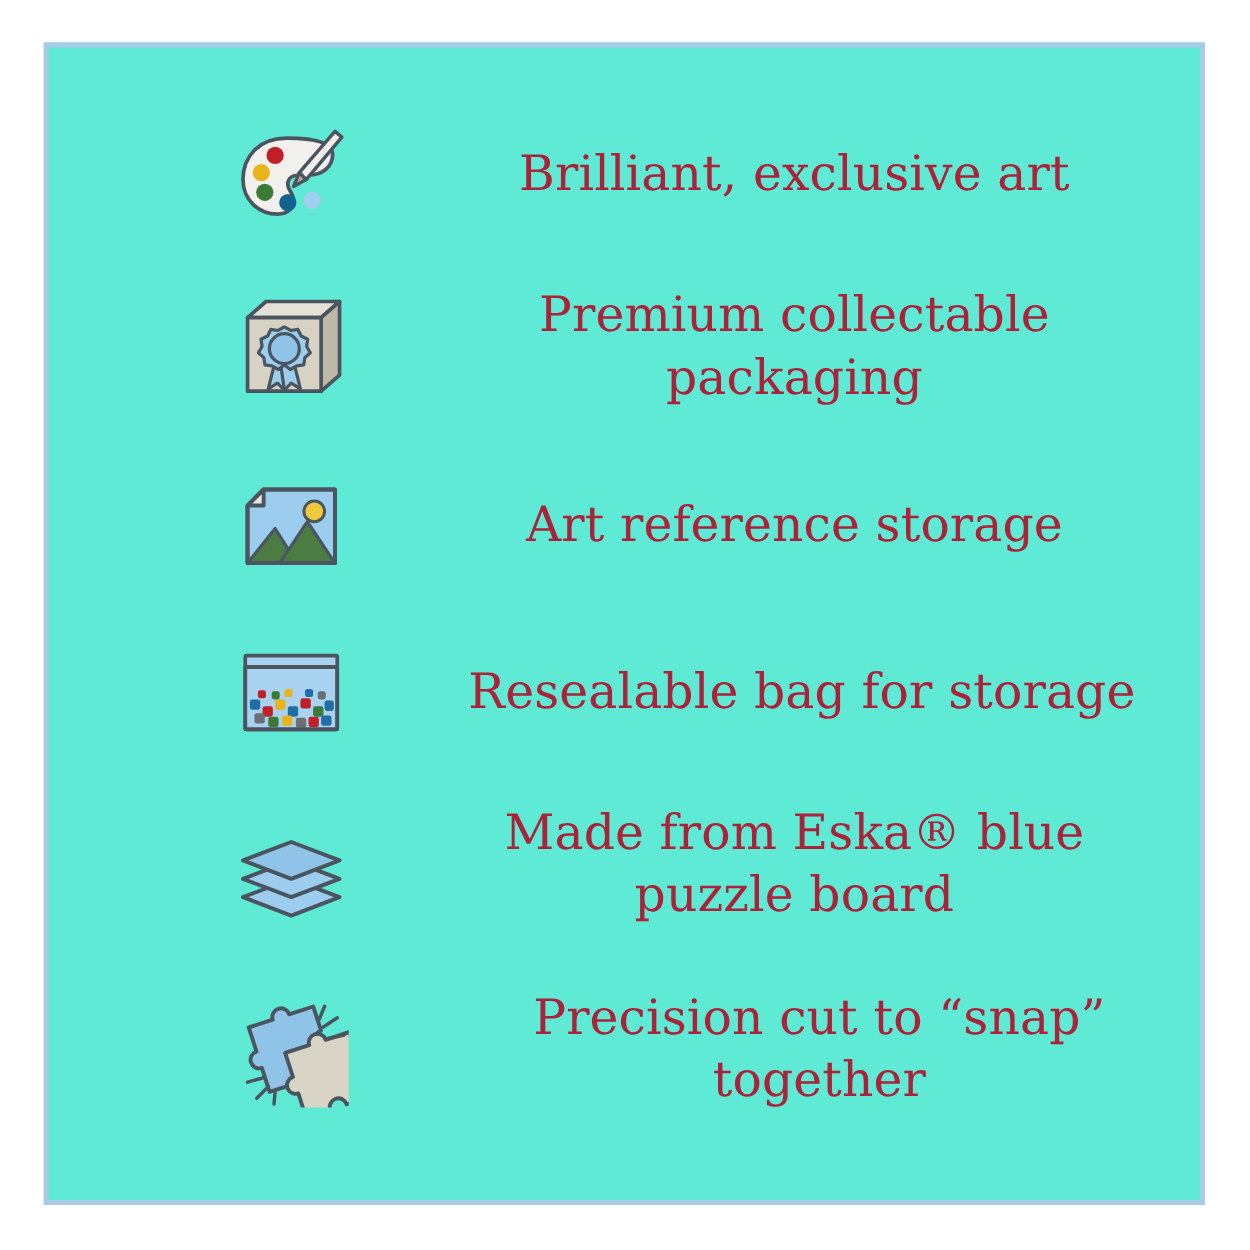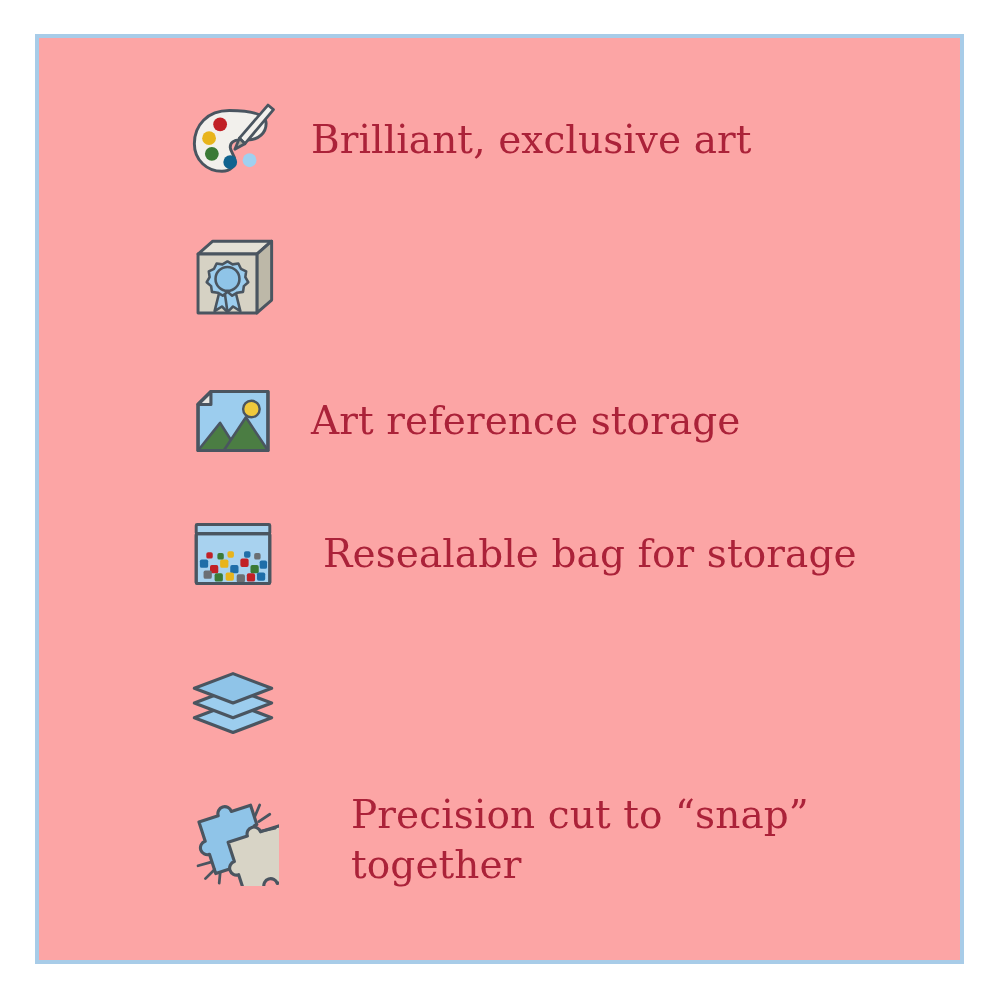--- a/index.html
+++ b/index.html
@@ -13,21 +13,22 @@
     overflow: hidden;
   }
 
   #feature-card {
     position: absolute;
     left: 35px;
     top: 34px;
     width: 929px;
     height: 930px;
     border: 4px solid #a8cce8;
-    background: #fca5a5;
+    background: #5eead4;
+    text-align: center;
   }
 
   #feature-list {
     position: absolute;
     left: 0;
     top: 0;
     width: 100%;
     height: 100%;
     padding: 38px 0 0 0;
   }
@@ -112,20 +113,22 @@
           <path d="M52 62 L58 86 L50 81 L44 87 L41 66 Z" fill="#9ccdee" stroke="#4a5560" stroke-width="2.8" stroke-linejoin="round"></path>
 
           <path d="M44 32 L49.5 35.2 L55.8 34.3 L58.6 40 L64.3 42.8
                    L63.4 49.1 L66.6 54.6 L61.8 58.8 L60.9 65.1 L54.6 66
                    L49.1 69.2 L44 65 L38.9 69.2 L33.4 66 L27.1 65.1
                    L26.2 58.8 L21.4 54.6 L24.6 49.1 L23.7 42.8 L29.4 40
                    L32.2 34.3 L38.5 35.2 Z" fill="#9ccdee" stroke="#4a5560" stroke-width="2.8" stroke-linejoin="round"></path>
           <circle cx="44" cy="51" r="13" fill="#8fc4e8" stroke="#4a5560" stroke-width="2.8"></circle>
         </svg>
       </div>
+      <div class="feature-label">Premium collectable
+packaging</div>
     </div>
 
     <div class="feature-row" id="row-2">
       <div class="feature-icon">
         <svg viewBox="0 0 100 100">
 
           <path d="M26 18 L88 18 L88 82 L12 82 L12 32 Z" fill="#9ccdee" stroke="#4a5560" stroke-width="3.4" stroke-linejoin="round"></path>
 
           <circle cx="70" cy="37" r="9" fill="#f0c93c" stroke="#4a5560" stroke-width="2.6"></circle>
 
@@ -176,20 +179,22 @@
     </div>
 
     <div class="feature-row" id="row-4">
       <div class="feature-icon">
         <svg viewBox="0 0 100 100">
           <path d="M50 62 L92 78 L50 94 L8 78 Z" fill="#9ccdee" stroke="#4a5560" stroke-width="3.4" stroke-linejoin="round"></path>
           <path d="M50 46 L92 62 L50 78 L8 62 Z" fill="#9ccdee" stroke="#4a5560" stroke-width="3.4" stroke-linejoin="round"></path>
           <path d="M50 30 L92 46 L50 62 L8 46 Z" fill="#8fc4e8" stroke="#4a5560" stroke-width="3.4" stroke-linejoin="round"></path>
         </svg>
       </div>
+      <div class="feature-label">Made from Eska® blue
+puzzle board</div>
     </div>
 
     <div class="feature-row" id="row-5">
       <div class="feature-icon">
         <svg viewBox="0 0 100 100">
 
           <g transform="rotate(-18 42 42)">
             <path d="M18 22 L40 22 A7.5 7.5 0 0 1 55 22 L77 22 L77 44
                      A7.5 7.5 0 0 0 77 59 L77 81 L55 81
                      A7.5 7.5 0 0 0 40 81 L18 81 L18 59

